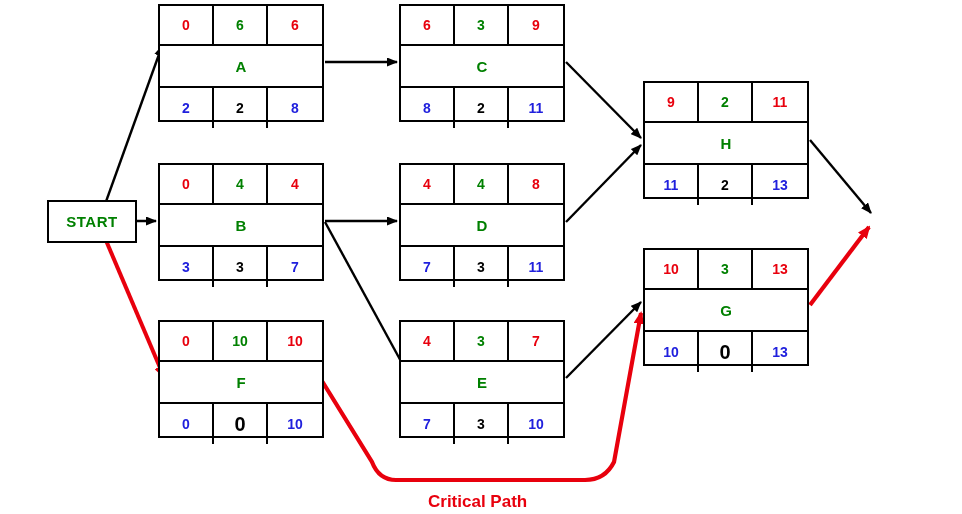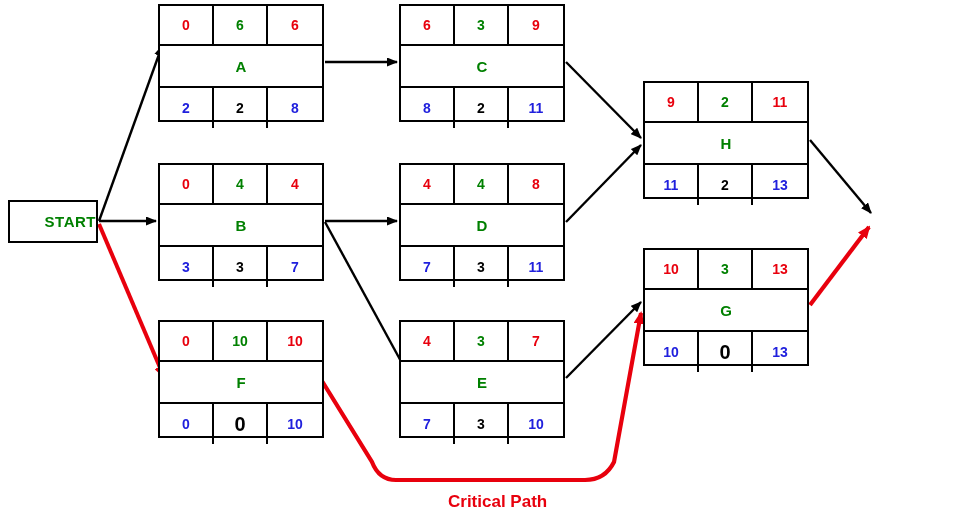--- a/index.html
+++ b/index.html
@@ -25,23 +25,24 @@
     height: 514px;
   }
 
   
   .terminal {
     position: absolute;
     border: 2px solid #000000;
     background: #ffffff;
     display: flex;
     align-items: center;
-    justify-content: flex-end;
+    justify-content: center;
     box-sizing: border-box;
     z-index: 3;
+    margin-left: 39px;
   }
   .terminal .term-label {
     color: #008000;
     font-weight: bold;
     font-size: 15px;
     letter-spacing: 0.5px;
   }
 
   
   .node {
@@ -273,15 +274,15 @@
     <div class="row row-mid">
       <div class="name">G</div>
     </div>
     <div class="row row-bot">
       <div class="cell ls sep">10</div>
       <div class="cell float big sep">0</div>
       <div class="cell lf">13</div>
     </div>
   </div>
 
-  <div class="cp-label" style="left:448px; top:492px;">Critical Path</div>
+  <div class="cp-label" style="left:428px; top:492px;">Critical Path</div>
 
 </div>
 
 </body></html>

